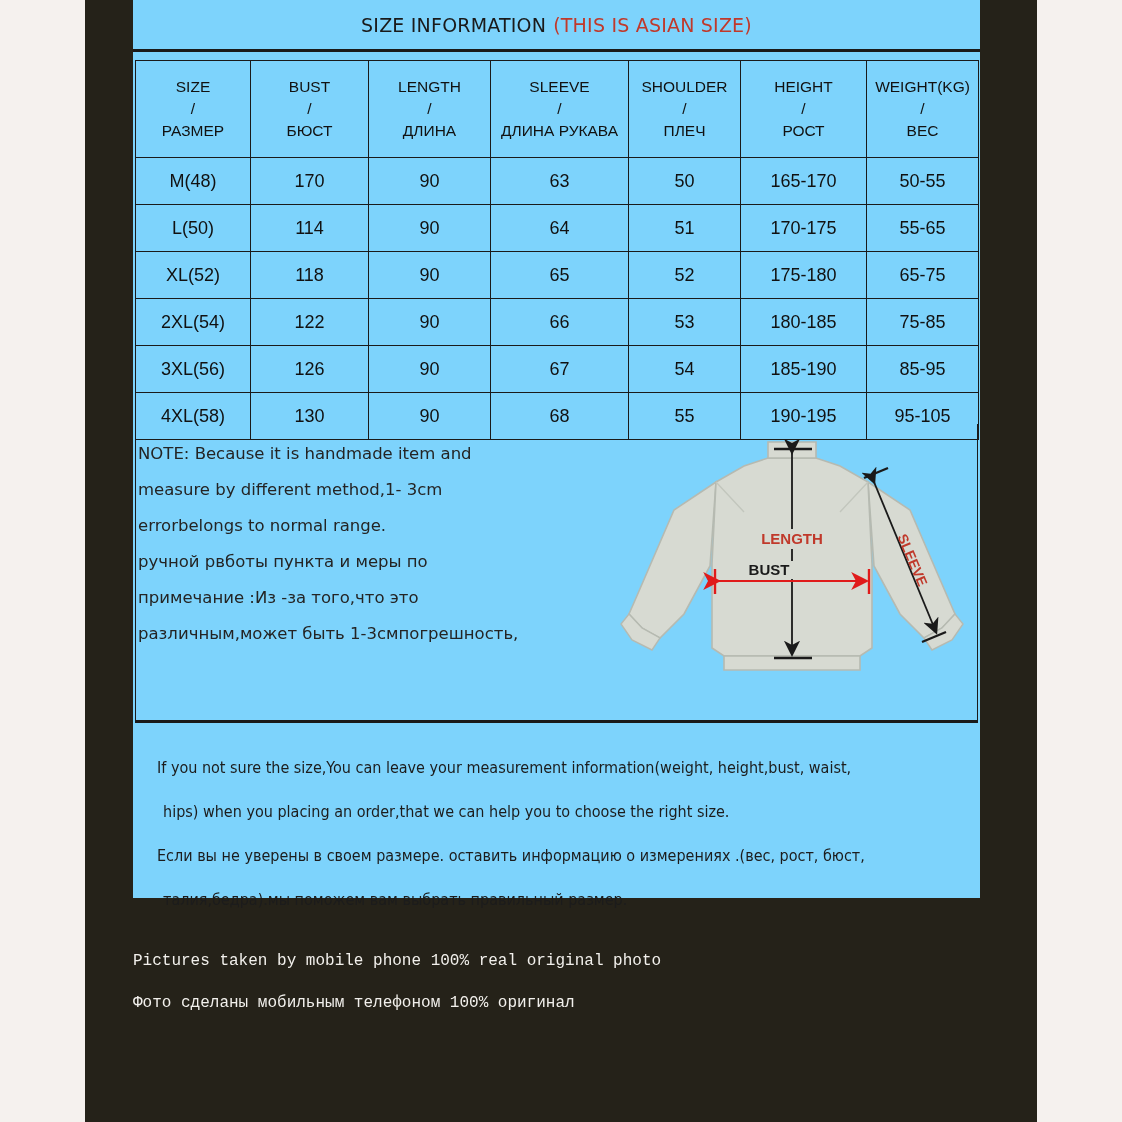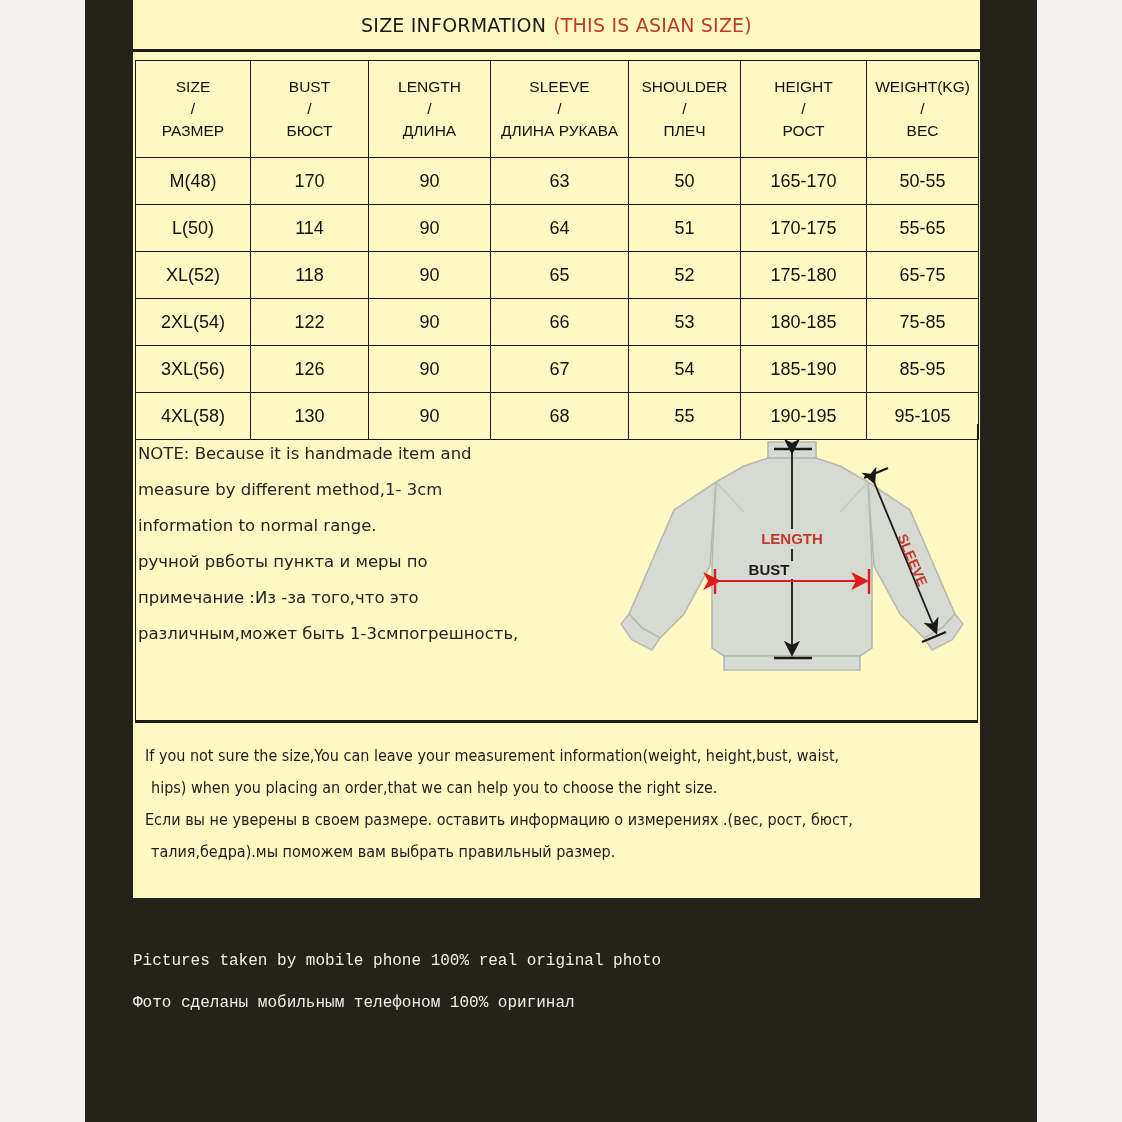--- a/index.html
+++ b/index.html
@@ -23,21 +23,21 @@
     height: 1122px;
     background: #252219;
   }
   
   #card {
     position: absolute;
     left: 133px;
     top: 0;
     width: 847px;
     height: 898px;
-    background: #fef9c3;
+    background: #7dd3fc;
     box-sizing: border-box;
   }
   
   #title-bar {
     position: absolute;
     left: 0; top: 0;
     width: 847px;
     height: 52px;
     display: flex;
     align-items: center;
@@ -142,21 +142,21 @@
   }
   #bottom-note {
     position: absolute;
     left: 2px;
     top: 734px;
     width: 843px;
     box-sizing: border-box;
     padding: 6px 10px 0 10px;
   }
   #bottom-note p {
-    margin: 0;
+    margin: 12px;
     font-family: "DejaVu Sans Condensed", "DejaVu Sans", sans-serif;
     font-size: 16px;
     line-height: 32px;
     color: #1c1c1c;
     white-space: nowrap;
   }
   #bottom-note p.indent { padding-left: 6px; }
 
   
   #footer {
@@ -291,21 +291,21 @@
           <td>95-105</td>
         </tr>
       </tbody>
   </table>
 
   <div id="mid">
 
     <div id="note-block">
         <p>NOTE: Because it is handmade item and</p>
         <p>measure by different method,1- 3cm</p>
-        <p>information to normal range.</p>
+        <p>errorbelongs to normal range.</p>
         <p>ручной рвботы пункта и меры по</p>
         <p>примечание :Из -за того,что это</p>
         <p>различным,может быть 1-3смпогрешность,</p>
       </div>
 
     <div id="diagram">
       <svg viewBox="0 0 352 250" width="352" height="250">
 
         <path d="M100,44 L58,72 L20,160 L13,176 L26,190 L44,200 L68,176 L94,128 Z" fill="#d7dad2" stroke="#b6bab1" stroke-width="1.6"></path>
 

